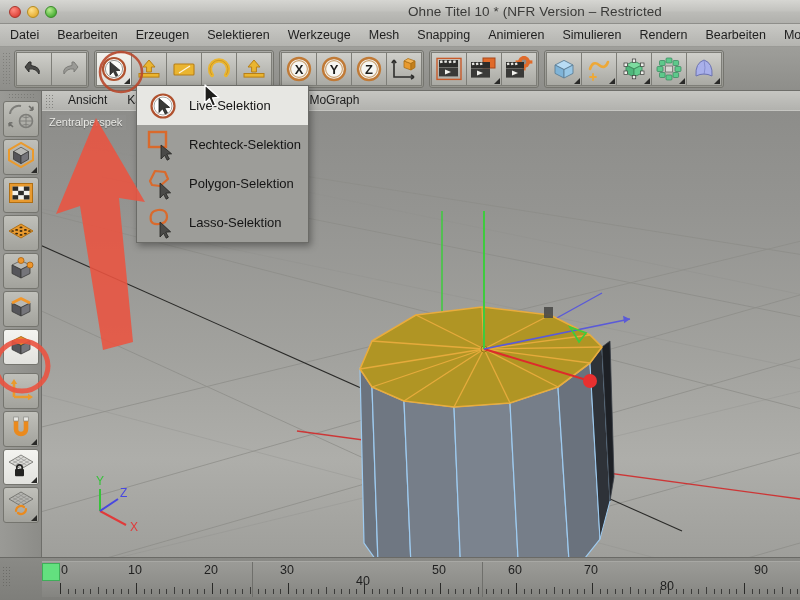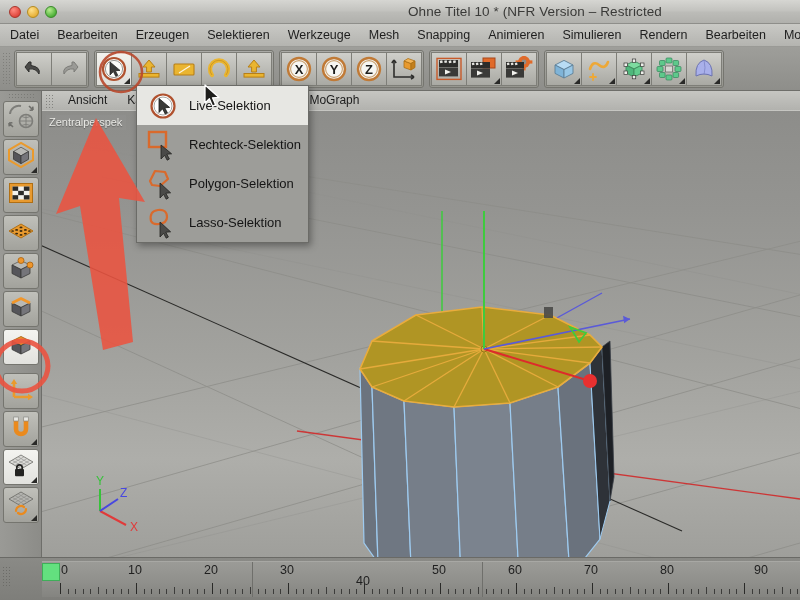--- a/index.html
+++ b/index.html
@@ -763,21 +763,21 @@
       <div class="vdiv" style="left:440px;"></div>
 
       <div class="tick-lab" style="left:19px;">0</div>
       <div class="tick-lab" style="left:86px;">10</div>
       <div class="tick-lab" style="left:162px;">20</div>
       <div class="tick-lab" style="left:238px;">30</div>
       <div class="tick-lab" style="left:314px;margin-top:11px;">40</div>
       <div class="tick-lab" style="left:390px;">50</div>
       <div class="tick-lab" style="left:466px;">60</div>
       <div class="tick-lab" style="left:542px;">70</div>
-      <div class="tick-lab" style="left:618px;">80</div>
+      <div class="tick-lab" style="left:618px;margin-top:16px;">80</div>
       <div class="tick-lab" style="left:712px;">90</div>
 
       <div id="tickmarks">
           <div class="tick maj" style="left: 18px;"></div>
           <div class="tick min" style="left: 25.6px;"></div>
           <div class="tick min" style="left: 33.2px;"></div>
           <div class="tick min" style="left: 40.8px;"></div>
           <div class="tick min" style="left: 48.4px;"></div>
           <div class="tick mid" style="left: 56px;"></div>
           <div class="tick min" style="left: 63.6px;"></div>

